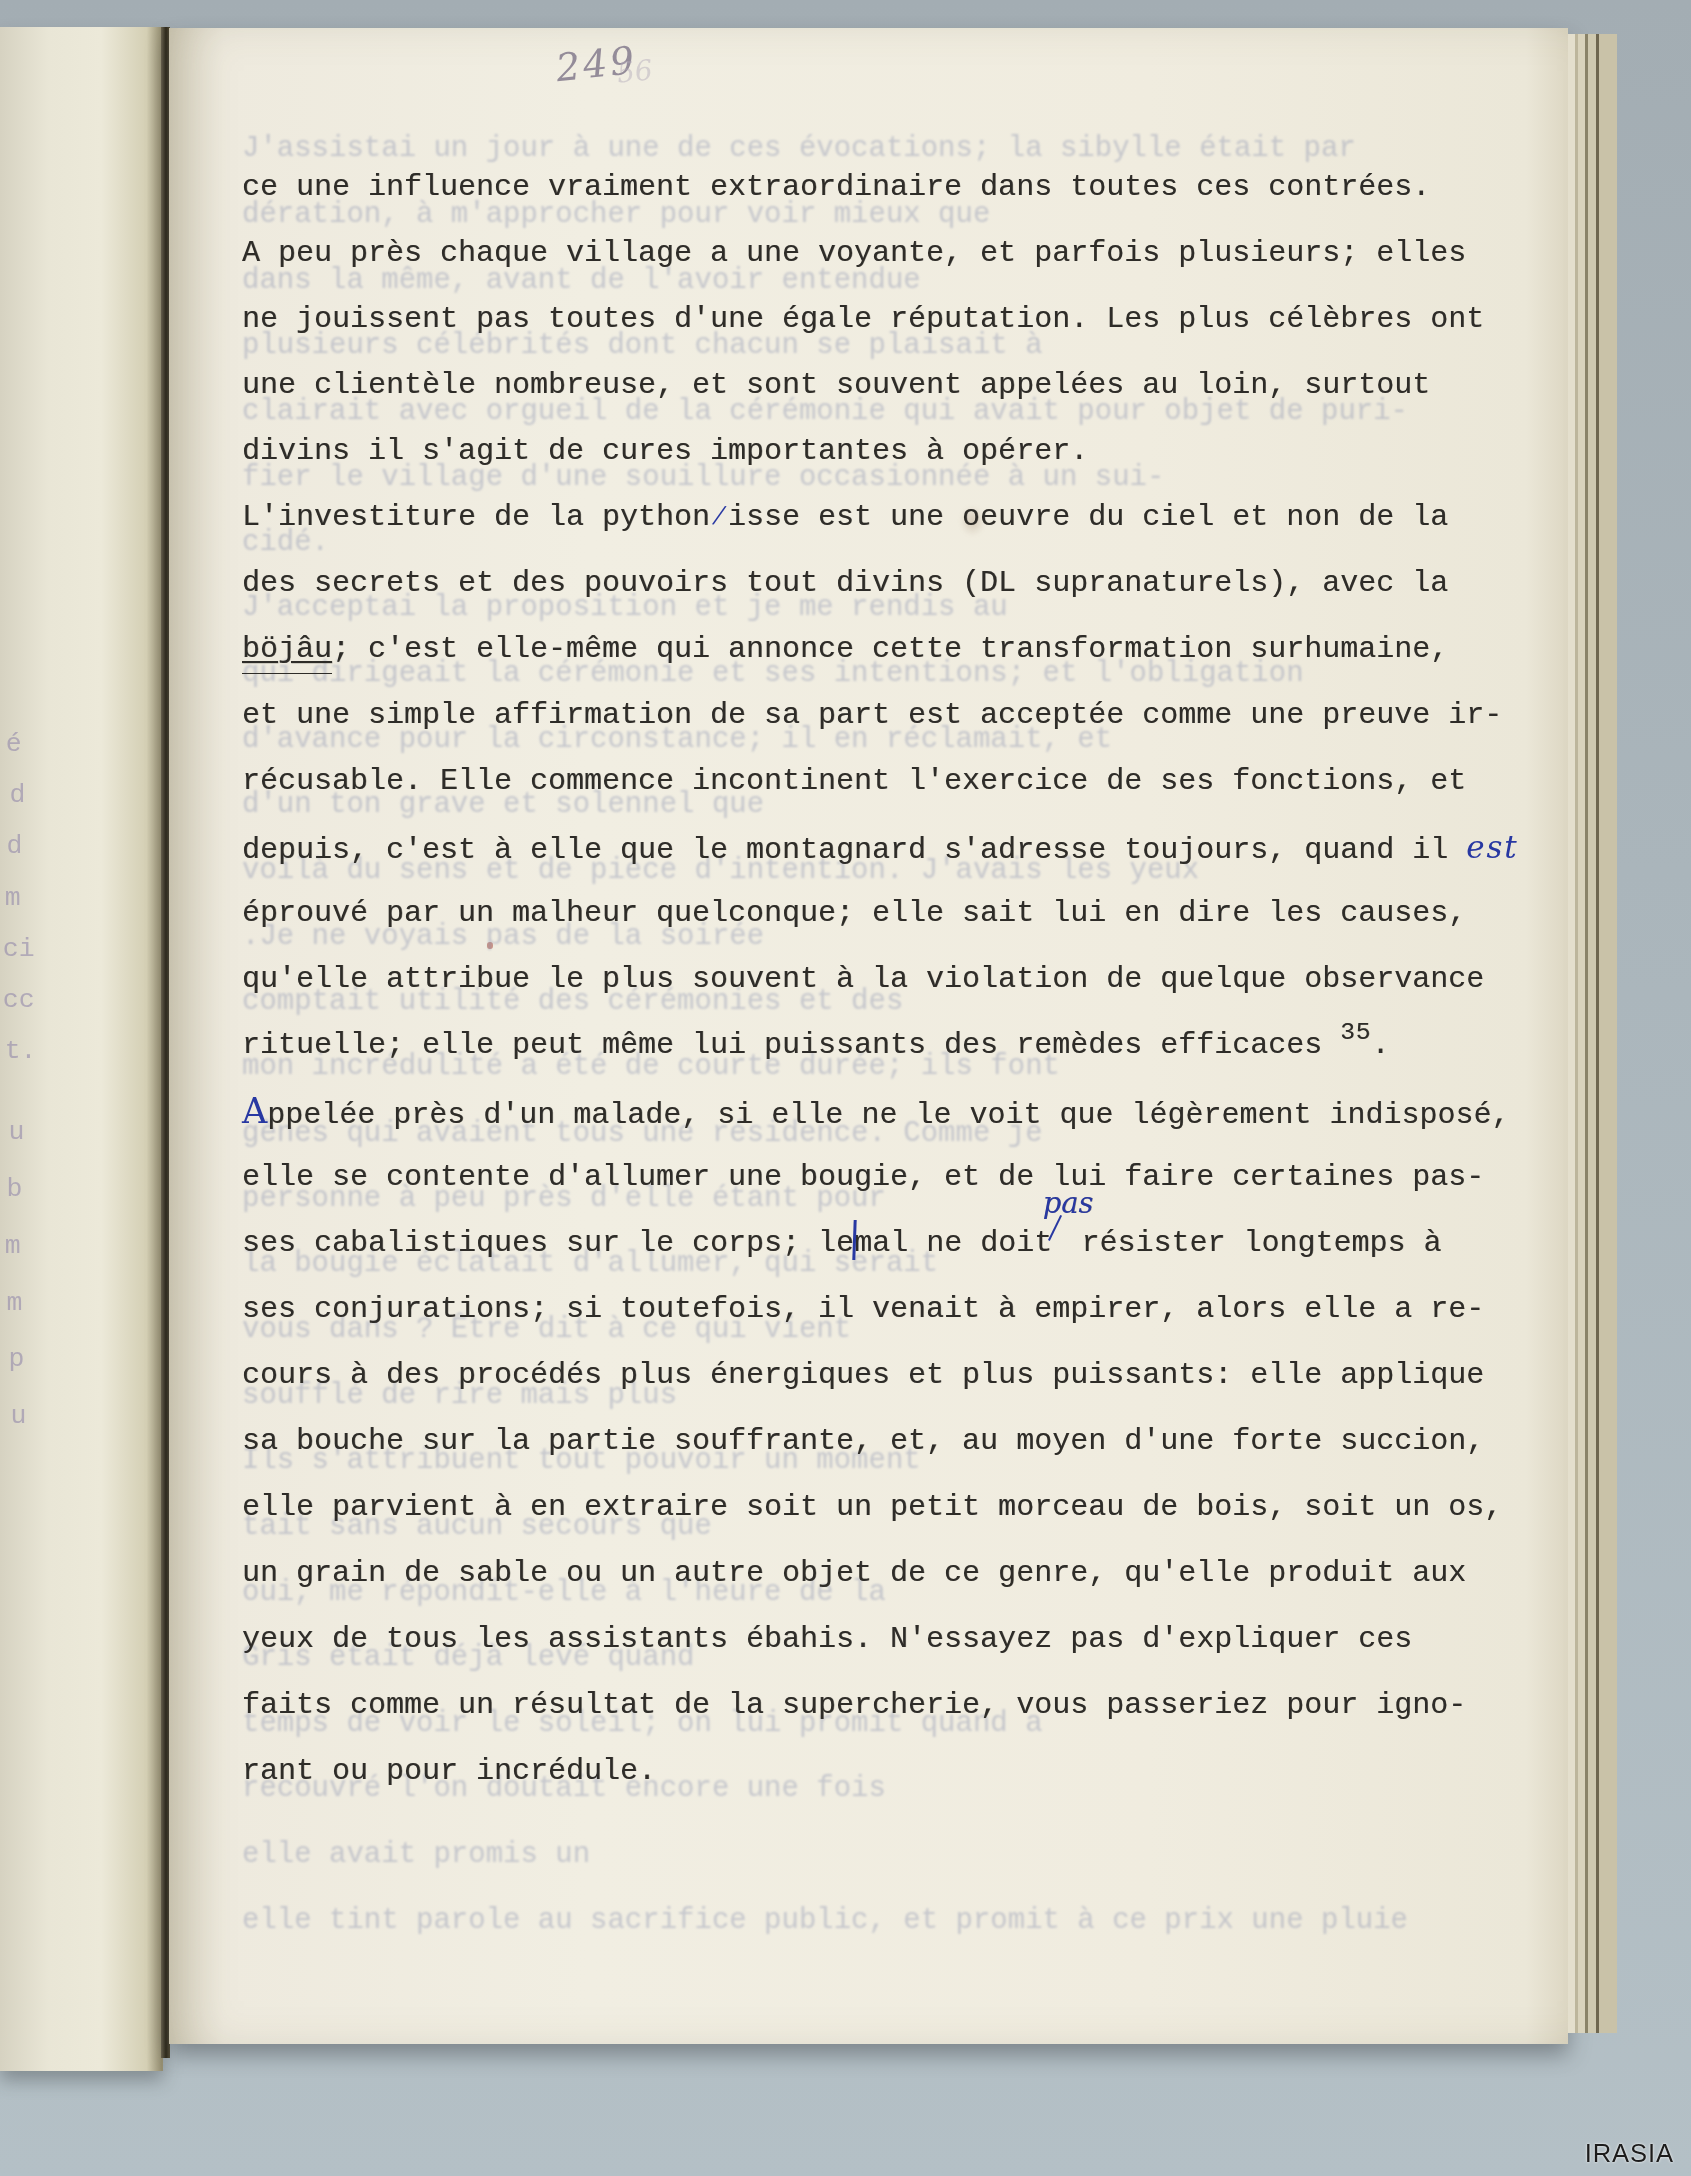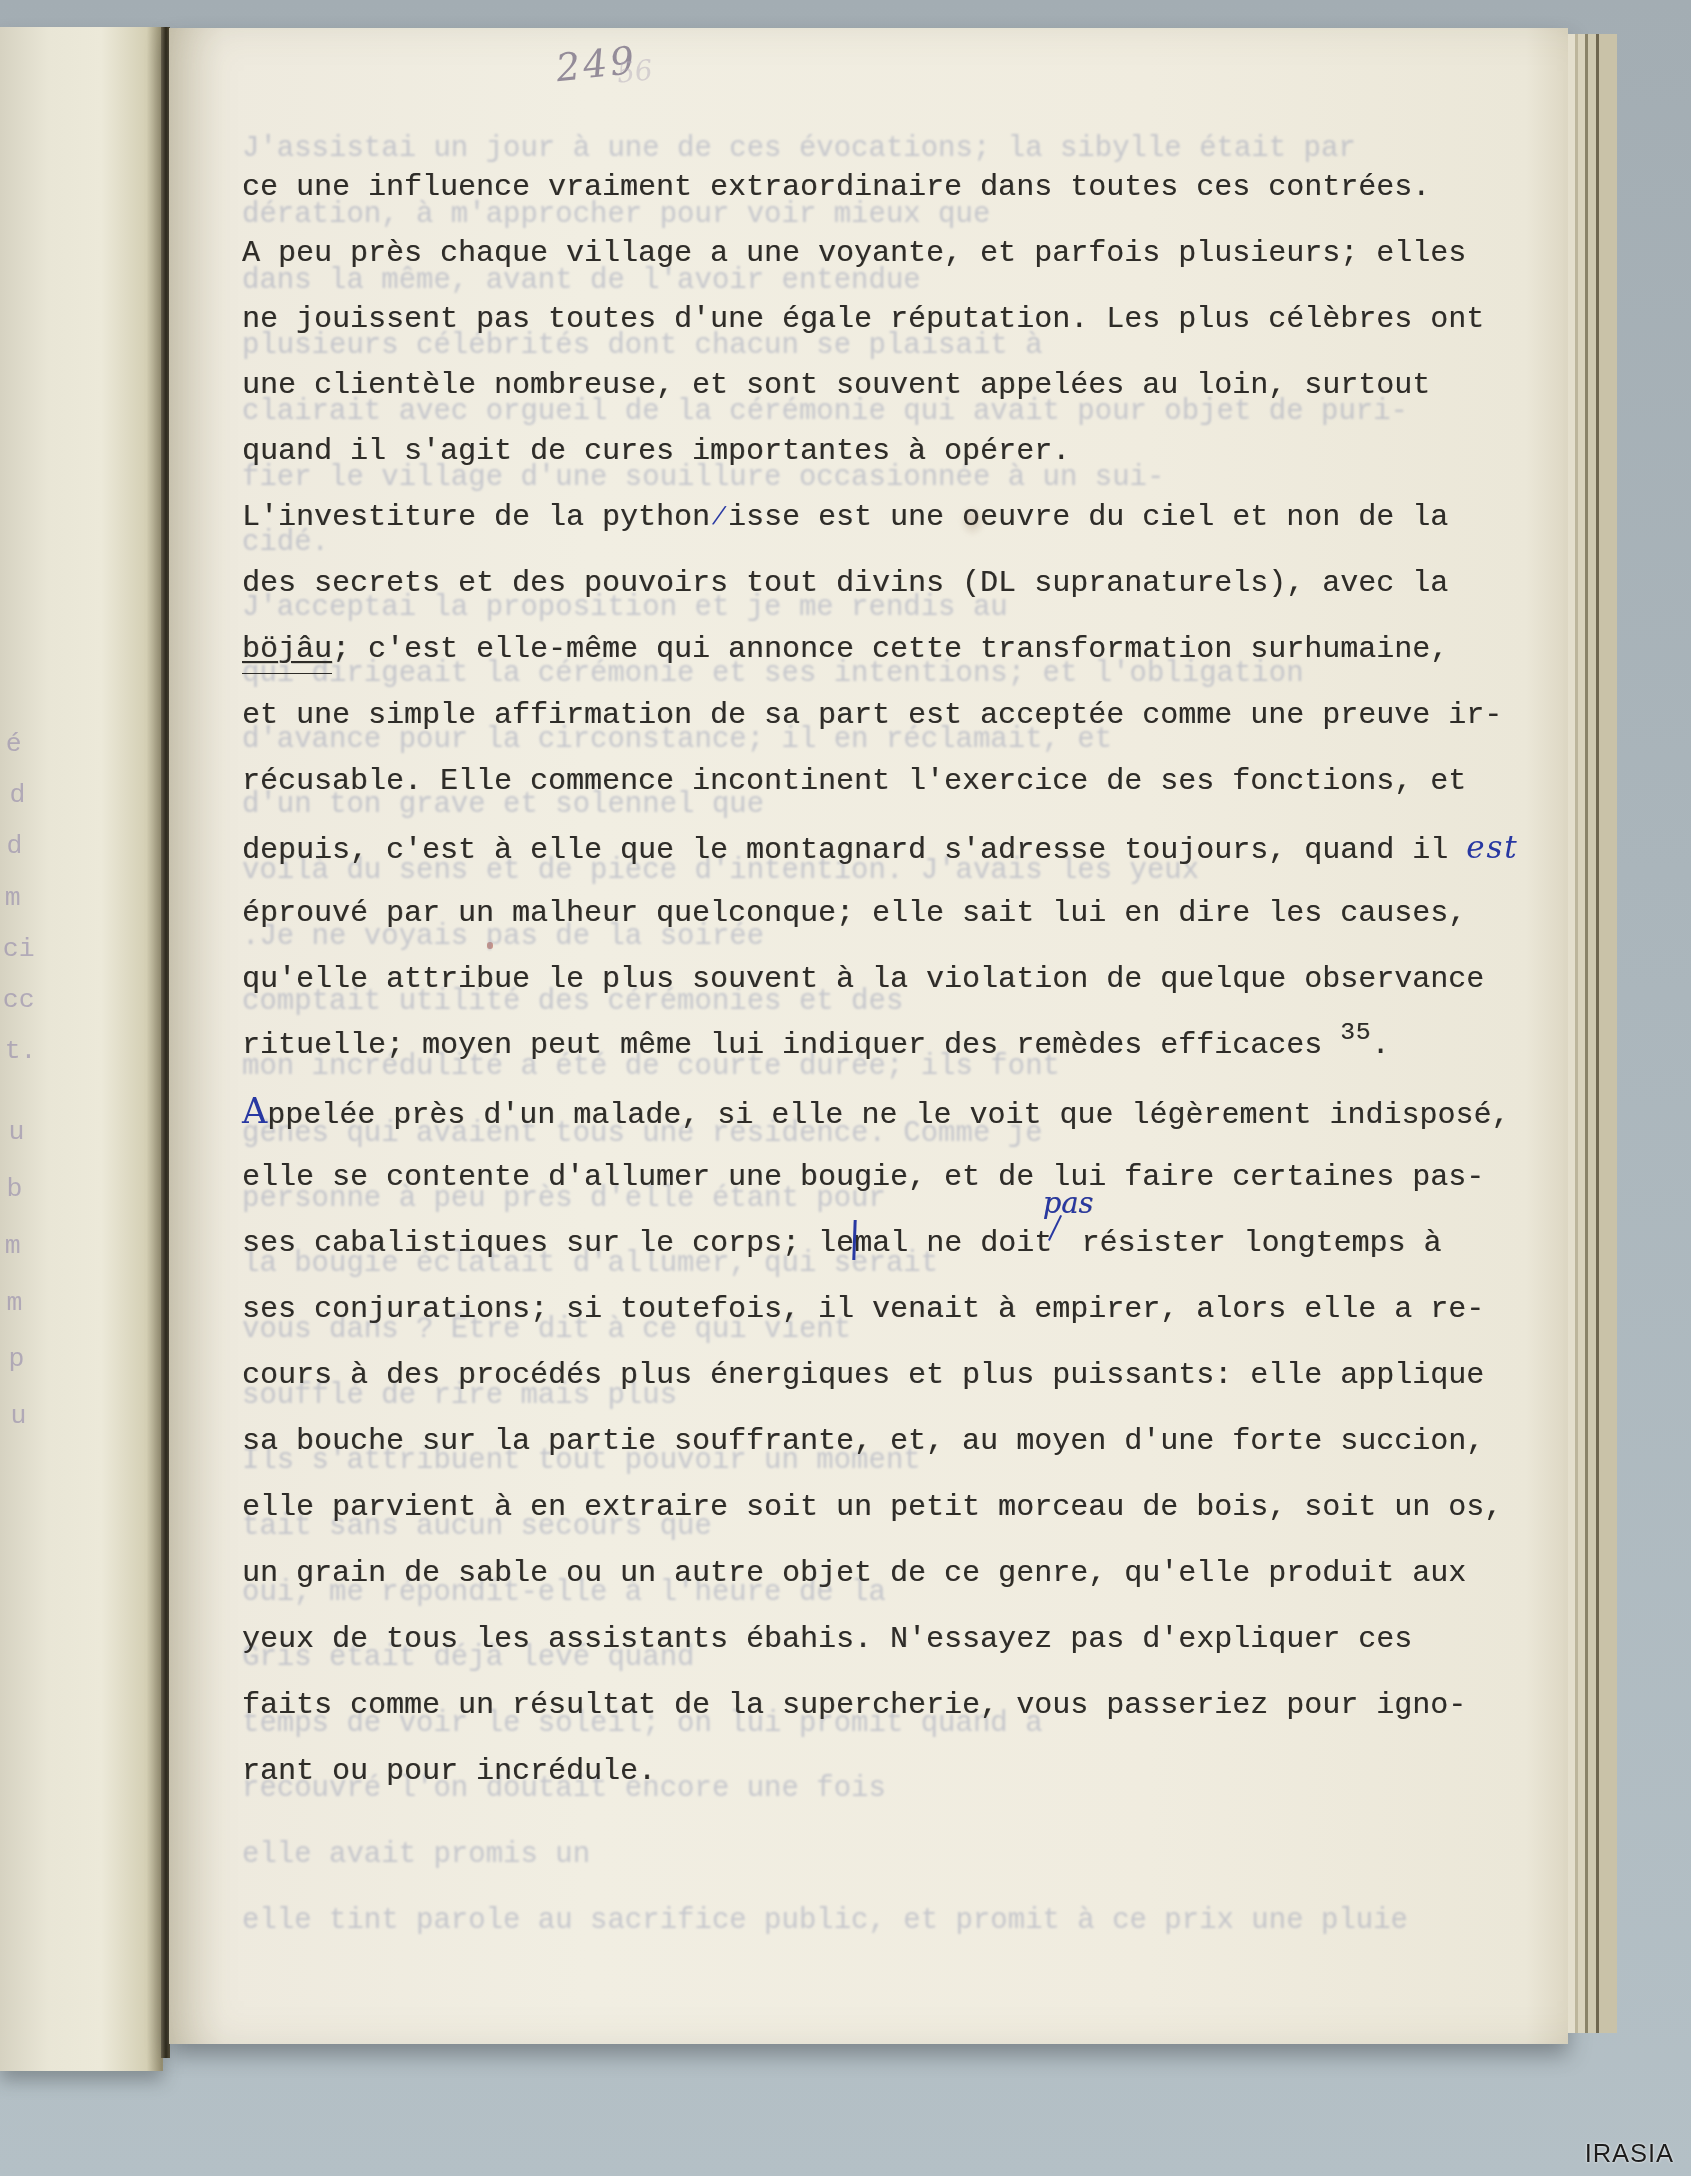--- a/index.html
+++ b/index.html
@@ -124,30 +124,30 @@
     </div>
 
   <div class="pnum">249</div>
   <div class="pnum-ghost">56</div>
 
   <div class="typed">
     <div class="tline">ce une influence vraiment extraordinaire dans toutes ces contrées.</div>
     <div class="tline">A peu près chaque village a une voyante, et parfois plusieurs; elles</div>
     <div class="tline">ne jouissent pas toutes d'une égale réputation. Les plus célèbres ont</div>
     <div class="tline">une clientèle nombreuse, et sont souvent appelées au loin, surtout</div>
-    <div class="tline">quand il s'agit de cures importantes à opérer.</div>
+    <div class="tline">divins il s'agit de cures importantes à opérer.</div>
     <div class="tline"><span>L'investiture de la python</span><span class="slash-mark">∕</span><span>isse est une oeuvre du ciel et non de la</span></div>
     <div class="tline">des secrets et des pouvoirs tout divins (DL supranaturels), avec la</div>
     <div class="tline"><span class="uword">böjâu</span><span>; c'est elle-même qui annonce cette transformation surhumaine,</span></div>
     <div class="tline">et une simple affirmation de sa part est acceptée comme une preuve ir-</div>
     <div class="tline">récusable. Elle commence incontinent l'exercice de ses fonctions, et</div>
     <div class="tline"><span>depuis, c'est à elle que le montagnard s'adresse toujours, quand il </span><span class="blue hand est-word">est</span></div>
     <div class="tline">éprouvé par un malheur quelconque; elle sait lui en dire les causes,</div>
     <div class="tline">qu'elle attribue le plus souvent à la violation de quelque observance</div>
-    <div class="tline"><span>rituelle; moyen peut même lui indiquer des remèdes efficaces </span><span class="sup">35</span><span>.</span></div>
+    <div class="tline"><span>rituelle; elle peut même lui puissants des remèdes efficaces </span><span class="sup">35</span><span>.</span></div>
     <div class="tline"><span class="cap-a">A</span><span>ppelée près d'un malade, si elle ne le voit que légèrement indisposé,</span></div>
     <div class="tline">elle se contente d'allumer une bougie, et de lui faire certaines pas-</div>
     <div class="tline"><span>ses cabalistiques sur le corps; le</span><span class="word-bar"></span><span>mal ne doit</span><span class="ins-wrap"><span class="ins-caret"></span><span class="ins-word">pas</span></span><span> résister longtemps à</span></div>
     <div class="tline">ses conjurations; si toutefois, il venait à empirer, alors elle a re-</div>
     <div class="tline">cours à des procédés plus énergiques et plus puissants: elle applique</div>
     <div class="tline">sa bouche sur la partie souffrante, et, au moyen d'une forte succion,</div>
     <div class="tline">elle parvient à en extraire soit un petit morceau de bois, soit un os,</div>
     <div class="tline">un grain de sable ou un autre objet de ce genre, qu'elle produit aux</div>
     <div class="tline">yeux de tous les assistants ébahis. N'essayez pas d'expliquer ces</div>
     <div class="tline">faits comme un résultat de la supercherie, vous passeriez pour igno-</div>

